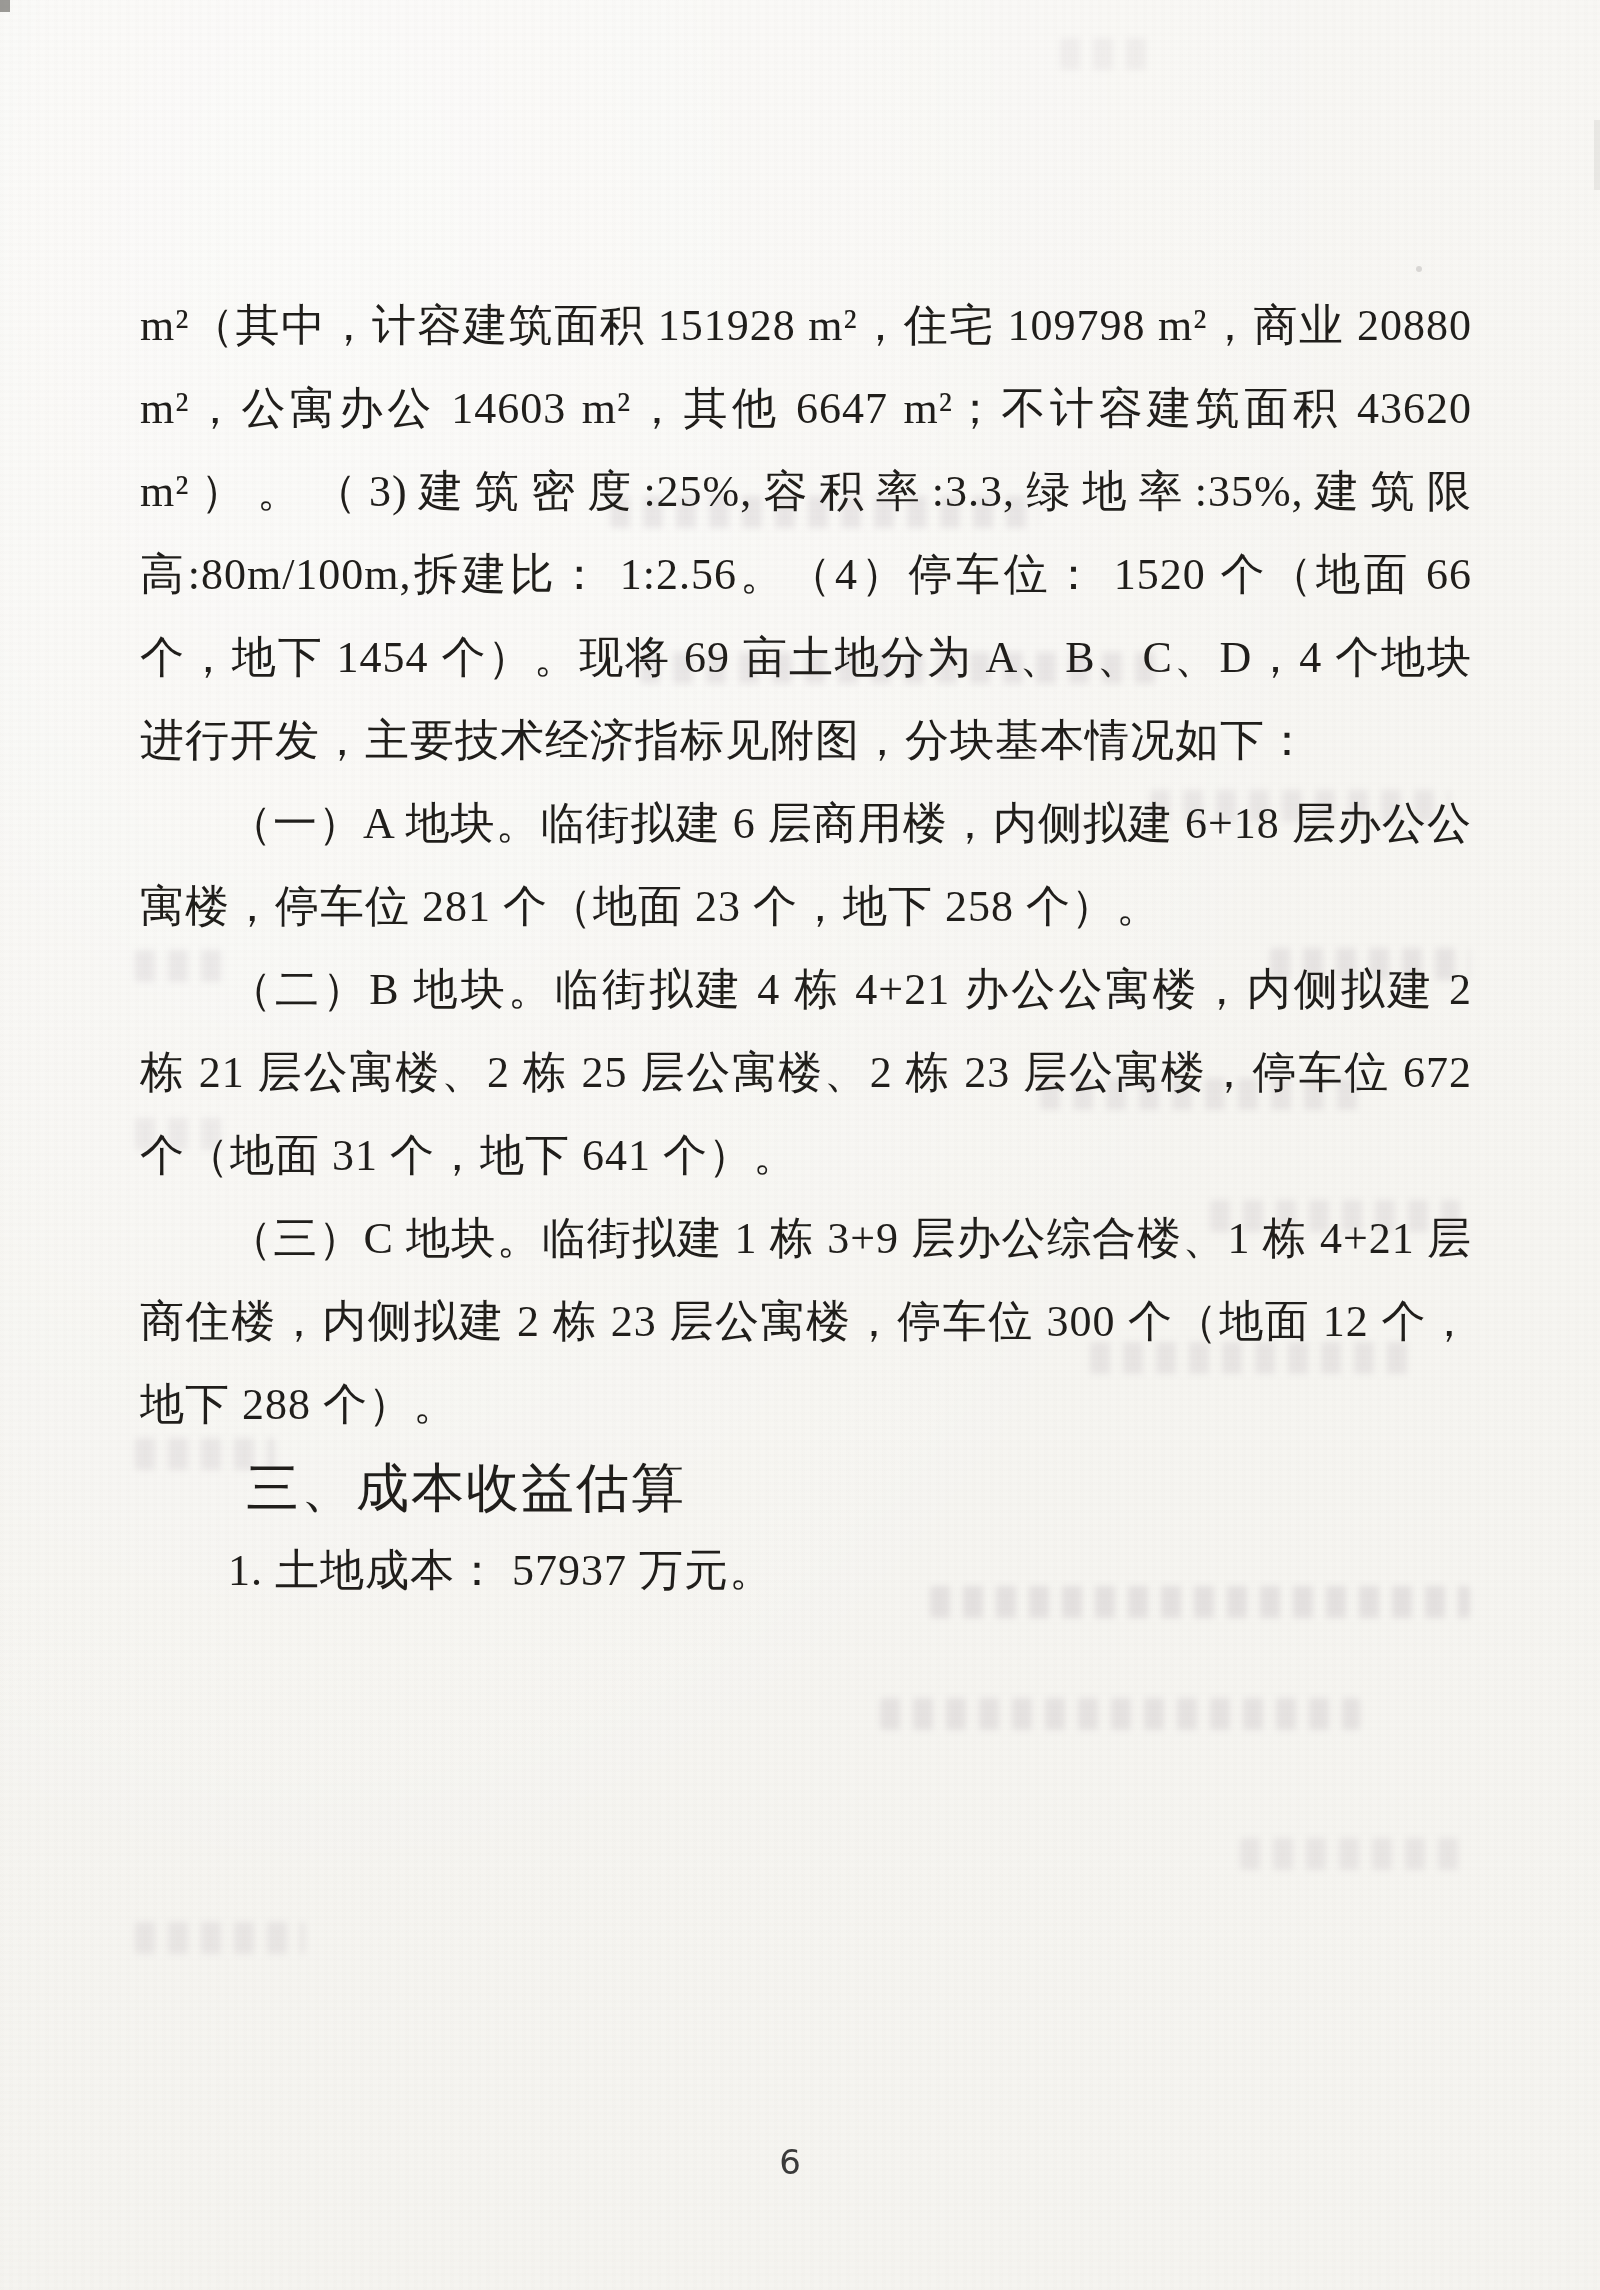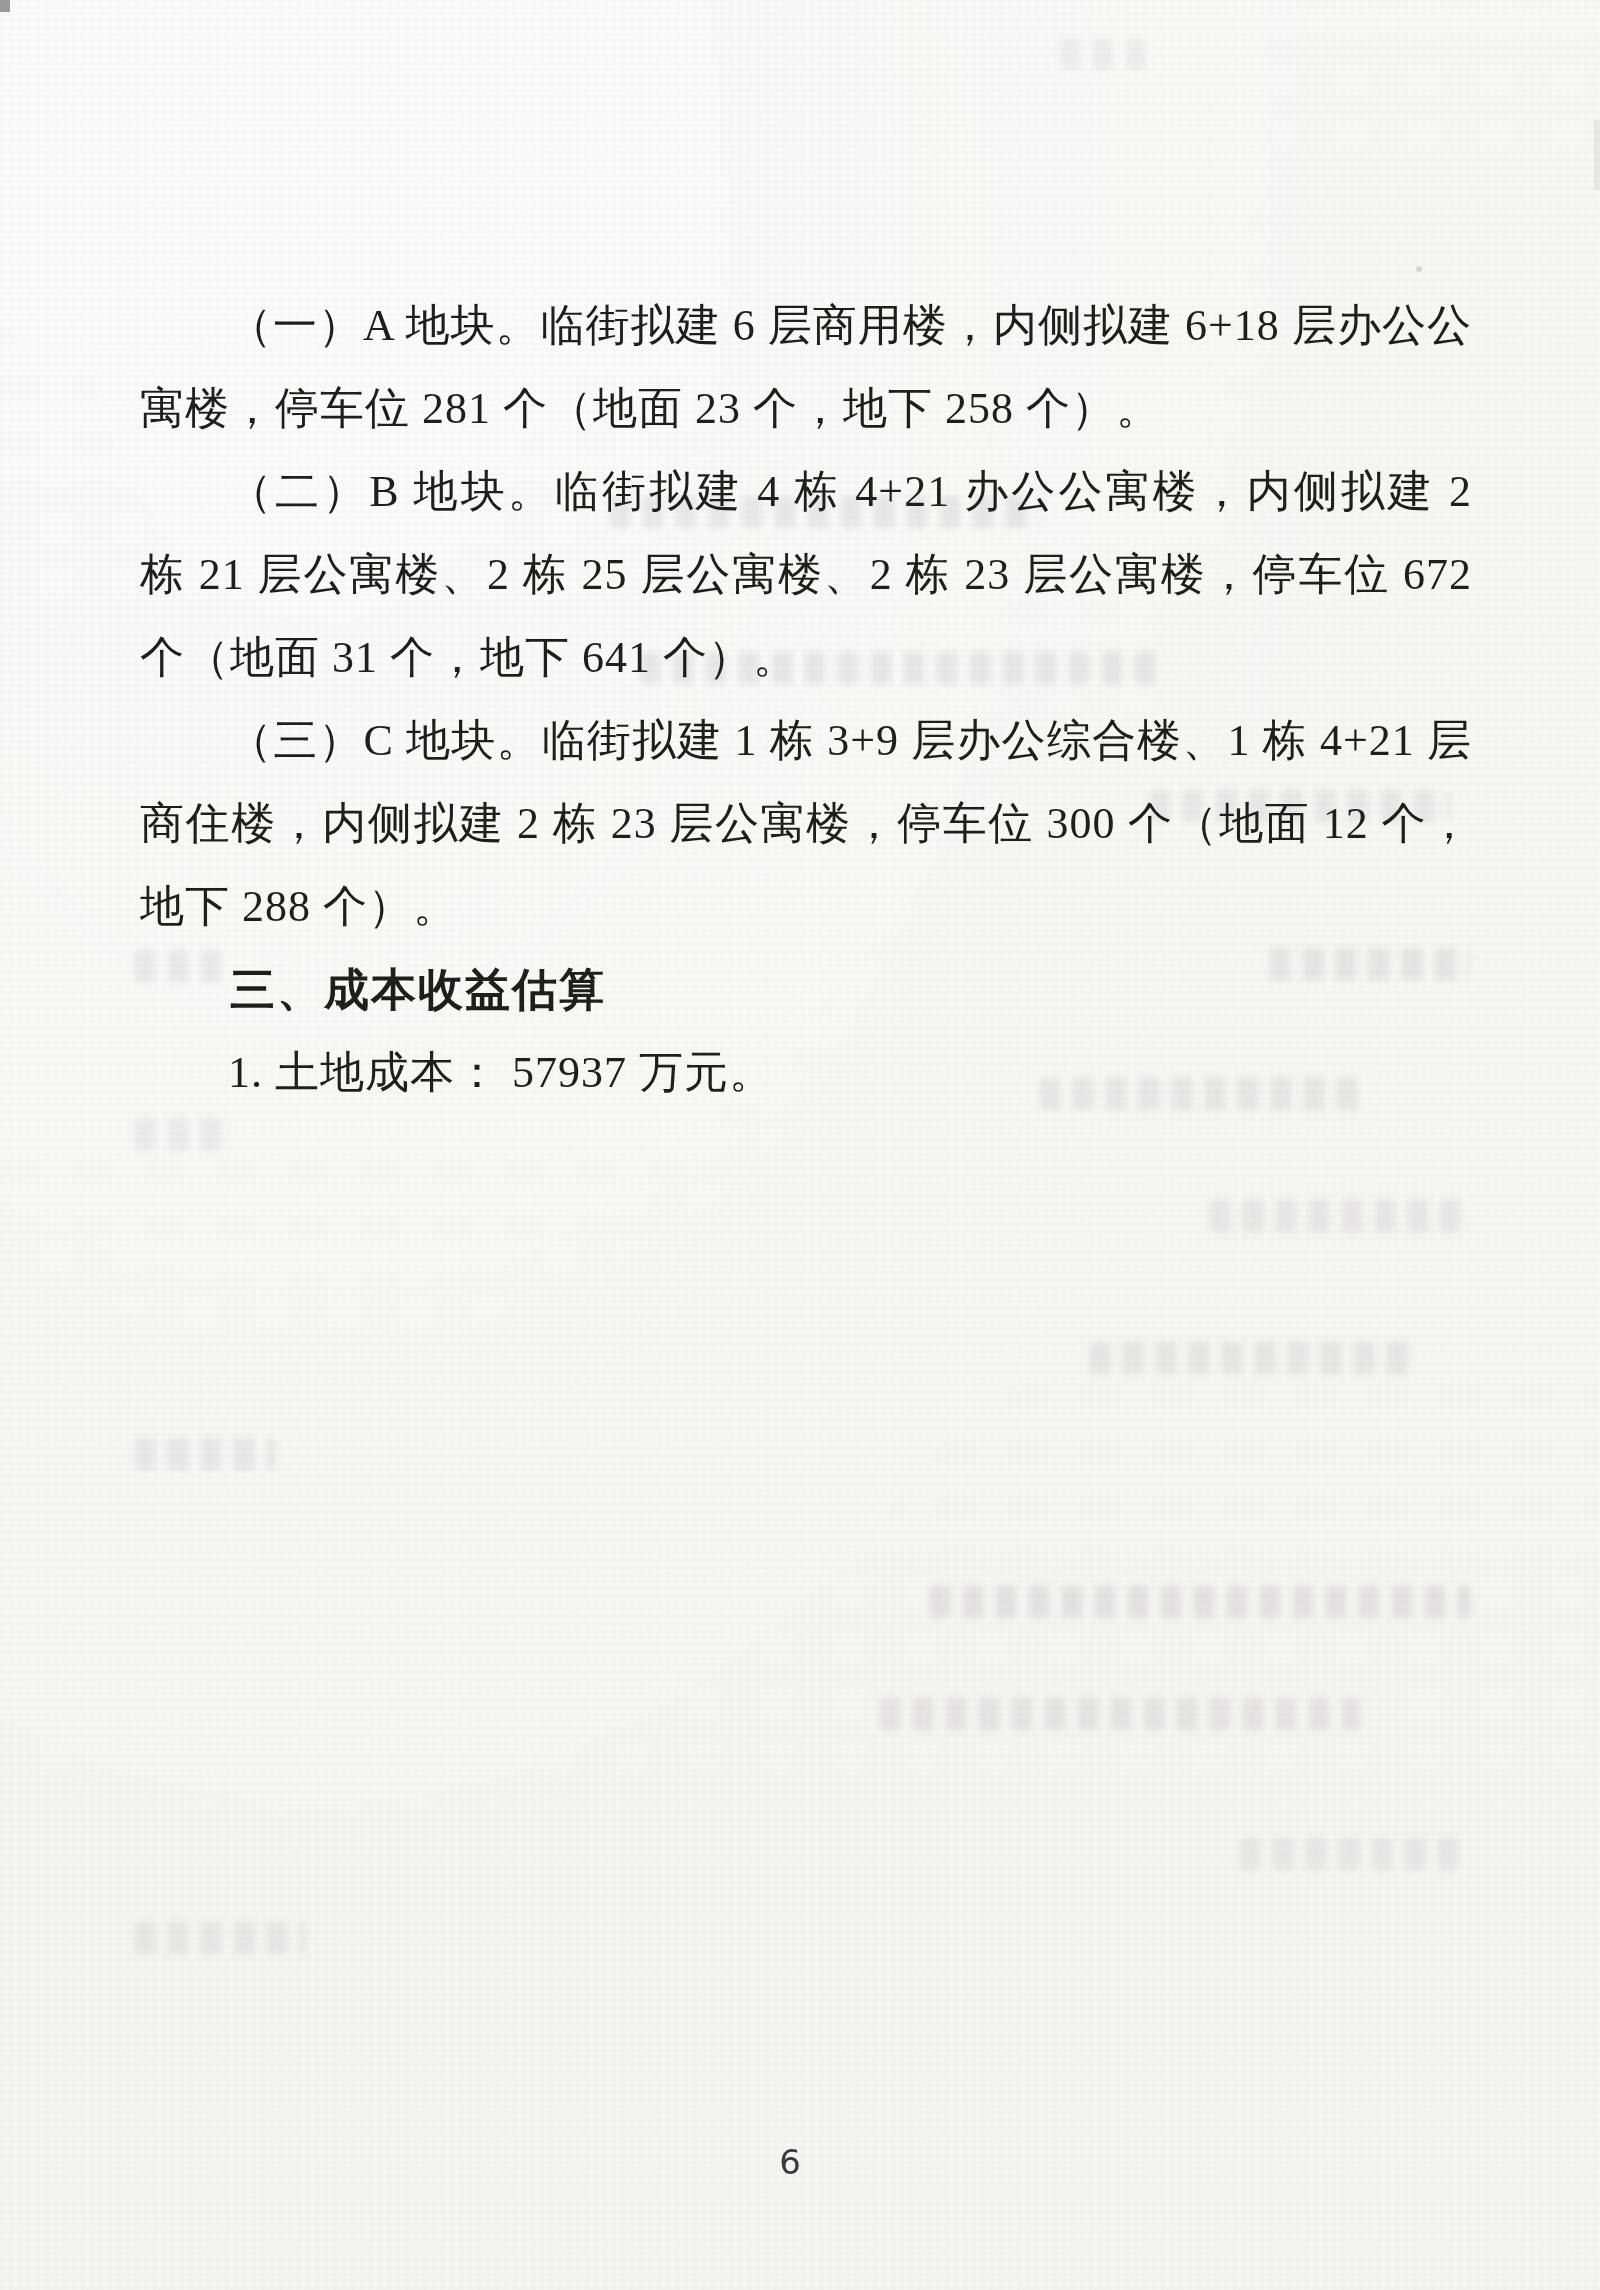--- a/index.html
+++ b/index.html
@@ -38,22 +38,22 @@
     font-size:44px;
     line-height:83px;
     text-align:justify;
     letter-spacing:1px;
     z-index:2;
   }
   .para{ text-indent:2em; }
   .para.noindent{ text-indent:0; }
   .para.heading{
     font-family:"DejaVu Sans","Liberation Sans",sans-serif;
-    font-weight:700;
-    font-size:45px;
+    font-weight:400;
+    font-size:53px;
     letter-spacing:2px;
   }
   .pagenum{
     position:absolute;
     left:0; right:20px; top:2142px;
     text-align:center;
     font-family:"DejaVu Sans","Liberation Sans",sans-serif;
     font-size:34px;
     color:#3a3a3a;
     z-index:2;
@@ -93,20 +93,21 @@
   <div class="ghost" style="left:930px;top:1586px;width:540px;opacity:.16;"></div>
   <div class="ghost" style="left:880px;top:1698px;width:480px;opacity:.15;"></div>
   <div class="ghost" style="left:1240px;top:1838px;width:230px;opacity:.12;"></div>
   <div class="ghost" style="left:135px;top:1922px;width:170px;opacity:.12;"></div>
 
   <div class="speck" style="left:0;top:0;width:10px;height:12px;opacity:.55;"></div>
   <div class="speck" style="left:1416px;top:266px;width:6px;height:6px;border-radius:50%;opacity:.18;"></div>
   <div class="speck" style="left:1594px;top:120px;width:6px;height:70px;opacity:.08;"></div>
 
   <div class="textblock">
+    <p class="para noindent">m²（其中，计容建筑面积 151928 m²，住宅 109798 m²，商业 20880 m²，公寓办公 14603 m²，其他 6647 m²；不计容建筑面积 43620 m²）。（3)建筑密度:25%,容积率:3.3,绿地率:35%,建筑限高:80m/100m,拆建比： 1:2.56。（4）停车位： 1520 个（地面 66 个，地下 1454 个）。现将 69 亩土地分为 A、B、C、D，4 个地块进行开发，主要技术经济指标见附图，分块基本情况如下：</p>
     <p class="para">（一）A 地块。临街拟建 6 层商用楼，内侧拟建 6+18 层办公公寓楼，停车位 281 个（地面 23 个，地下 258 个）。</p>
     <p class="para">（二）B 地块。临街拟建 4 栋 4+21 办公公寓楼，内侧拟建 2 栋 21 层公寓楼、2 栋 25 层公寓楼、2 栋 23 层公寓楼，停车位 672 个（地面 31 个，地下 641 个）。</p>
     <p class="para">（三）C 地块。临街拟建 1 栋 3+9 层办公综合楼、1 栋 4+21 层商住楼，内侧拟建 2 栋 23 层公寓楼，停车位 300 个（地面 12 个，地下 288 个）。</p>
     <p class="para heading">三、成本收益估算</p>
     <p class="para">1. 土地成本： 57937 万元。</p>
   </div>
 
   <div class="pagenum">6</div>
 
 </div>

